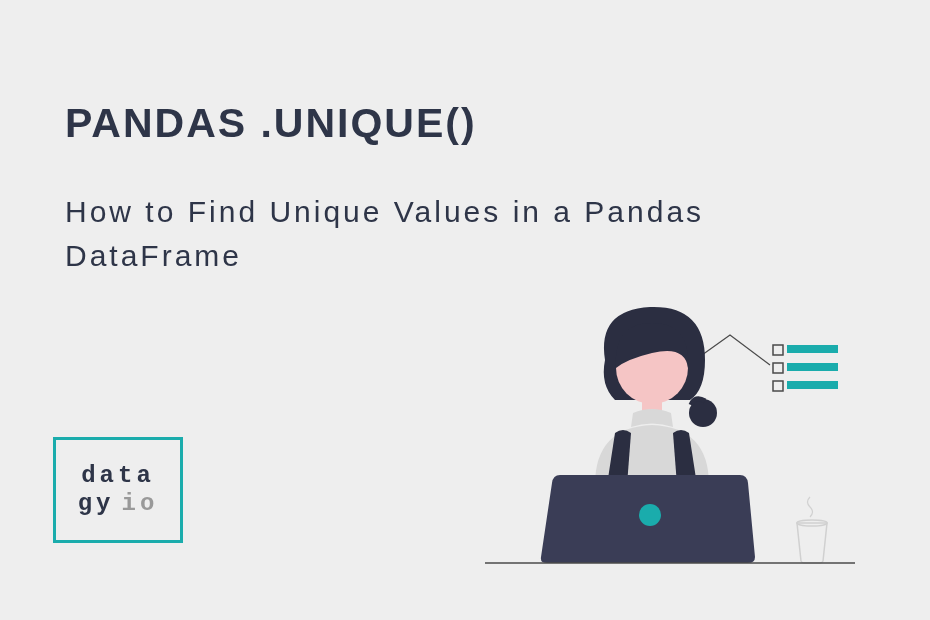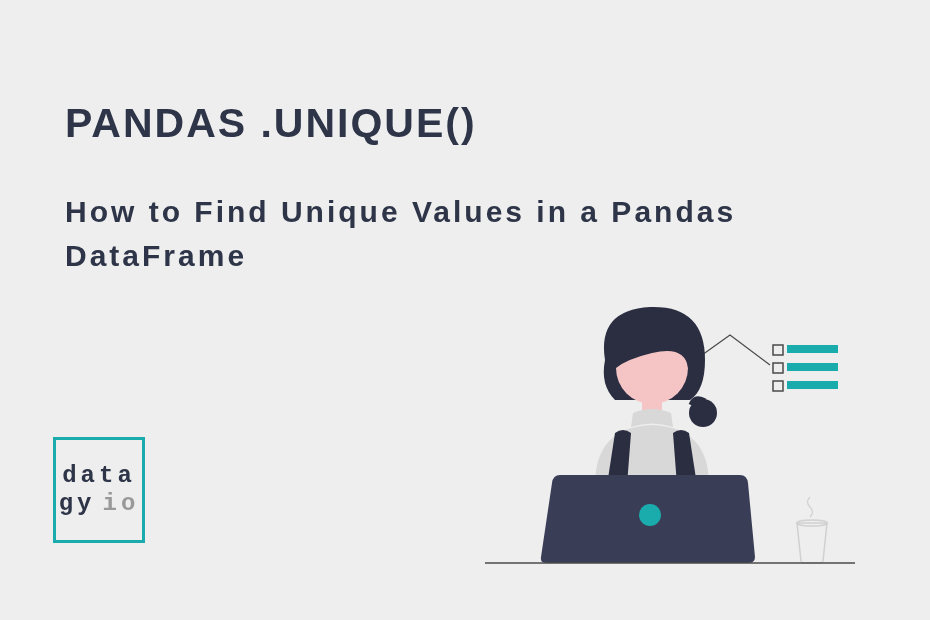--- a/index.html
+++ b/index.html
@@ -23,31 +23,31 @@
       font-weight: 900;
       color: #2e3548;
       letter-spacing: 2px;
       font-family: Impact, 'Arial Black', sans-serif;
     }
     .subtitle {
       position: absolute;
       left: 65px;
       top: 190px;
       font-size: 30px;
-      font-weight: 700;
+      font-weight: 400;
       color: #2e3548;
       letter-spacing: 3px;
       line-height: 1.45;
       width: 760px;
     }
     .logo {
       position: absolute;
       left: 53px;
       top: 437px;
-      width: 92px;
+      width: 130px;
       height: 106px;
       border: 3px solid #1aacac;
       display: flex;
       flex-direction: column;
       justify-content: center;
       align-items: center;
       font-family: 'Courier New', monospace;
       font-weight: bold;
       font-size: 24px;
       letter-spacing: 4px;

